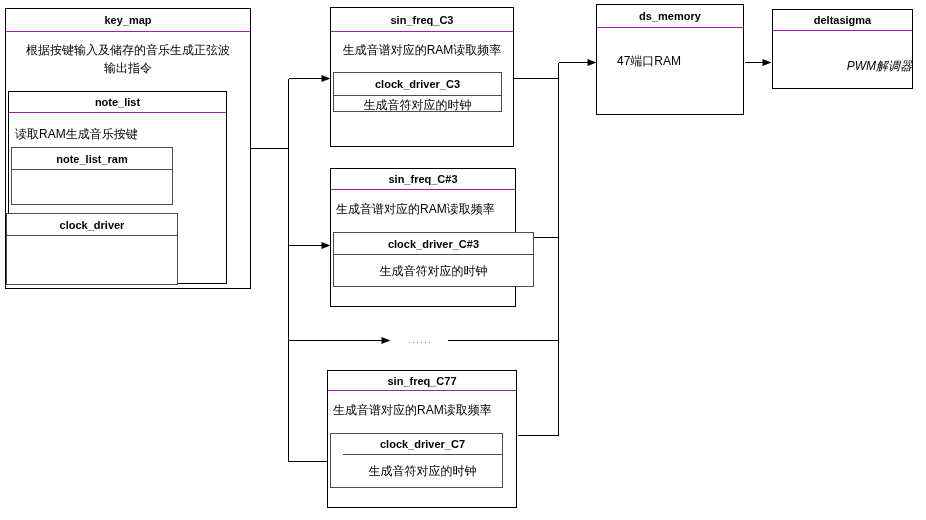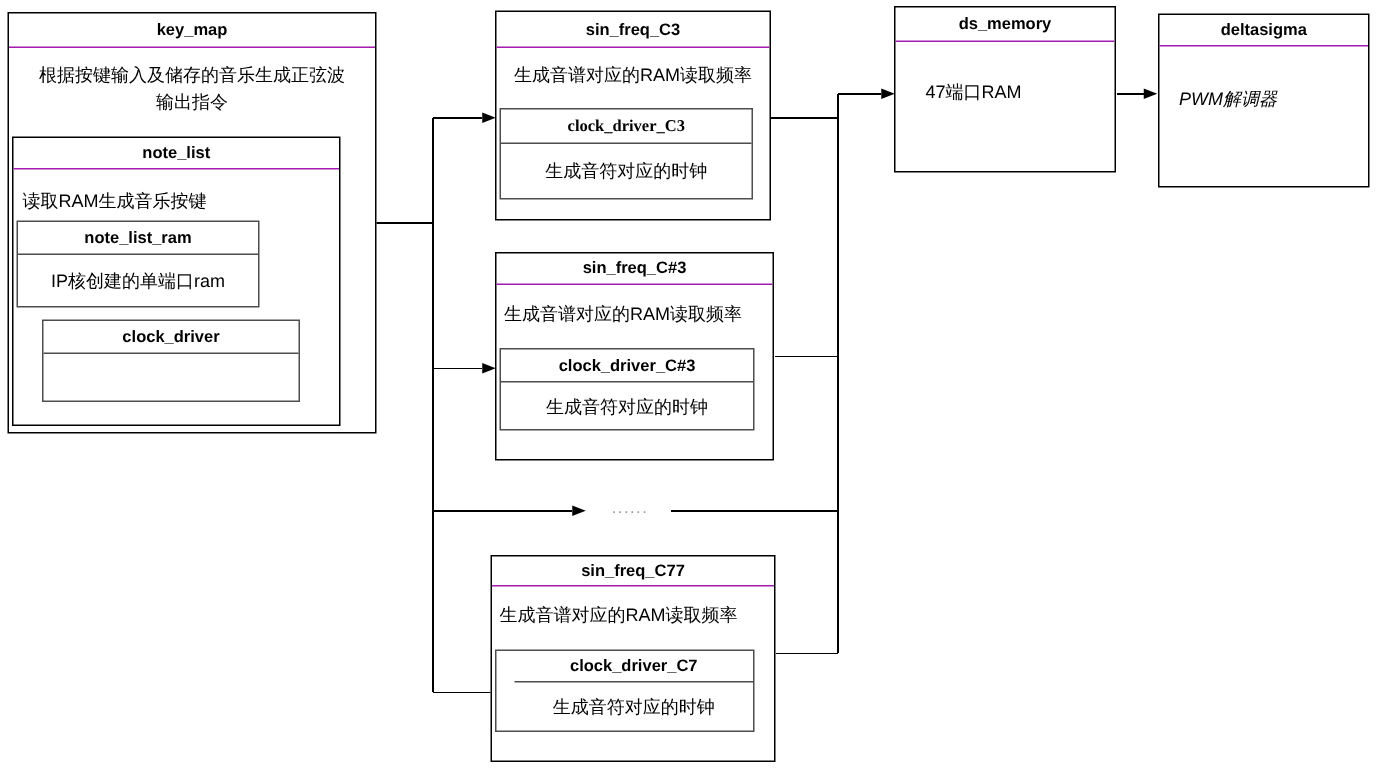--- a/index.html
+++ b/index.html
@@ -64,62 +64,61 @@
     <div class="body center-h" style="padding:9px 18px 0;">根据按键输入及储存的音乐生成正弦波输出指令</div>
   </div>
 
   <div class="box" style="left:8px;top:91px;width:219px;height:193px;">
     <div class="title" style="height:20px;">note_list</div>
     <div class="body" style="padding:12px 6px 0;">读取RAM生成音乐按键</div>
   </div>
 
   <div class="box sub" style="left:11px;top:147px;width:162px;height:58px;">
     <div class="title" style="height:21px;">note_list_ram</div>
-    <div class="body center-both">IP核创建的单端口ram</div>
   </div>
 
-  <div class="box sub" style="left:28px;top:213px;width:172px;height:55px;">
+  <div class="box sub" style="left:6px;top:213px;width:172px;height:72px;">
     <div class="title" style="height:21px;">clock_driver</div>
   </div>
 
   <div class="box" style="left:330px;top:7px;width:184px;height:140px;">
     <div class="title" style="height:23px;">sin_freq_C3</div>
     <div class="body center-h" style="padding:9px 4px 0;">生成音谱对应的RAM读取频率</div>
   </div>
 
-  <div class="box sub" style="left:333px;top:72px;width:169px;height:61px;font-family:Liberation Serif, serif;">
+  <div class="box sub" style="left:333px;top:72px;width:169px;height:40px;">
     <div class="title" style="height:22px;">clock_driver_C3</div>
     <div class="body center-both">生成音符对应的时钟</div>
   </div>
 
   <div class="box" style="left:330px;top:168px;width:186px;height:139px;">
     <div class="title" style="height:20px;">sin_freq_C#3</div>
     <div class="body" style="padding:10px 5px 0;">生成音谱对应的RAM读取频率</div>
   </div>
 
-  <div class="box sub" style="left:333px;top:232px;width:170px;height:55px;">
+  <div class="box sub" style="left:333px;top:232px;width:201px;height:55px;">
     <div class="title" style="height:21px;">clock_driver_C#3</div>
     <div class="body center-both">生成音符对应的时钟</div>
   </div>
 
   <div class="box" style="left:327px;top:370px;width:190px;height:138px;">
     <div class="title" style="height:19px;">sin_freq_C77</div>
     <div class="body" style="padding:10px 5px 0;">生成音谱对应的RAM读取频率</div>
   </div>
 
   <div class="box sub" style="left:330px;top:433px;width:173px;height:55px;padding-left:12px;">
     <div class="title" style="height:20px;">clock_driver_C7</div>
     <div class="body center-both">生成音符对应的时钟</div>
   </div>
 
   <div class="box" style="left:596px;top:4px;width:148px;height:111px;">
     <div class="title" style="height:22px;">ds_memory</div>
     <div class="body" style="padding:24px 0 0 20px;">47端口RAM</div>
   </div>
 
-  <div class="box" style="left:772px;top:9px;width:141px;height:116px;">
+  <div class="box" style="left:772px;top:9px;width:141px;height:80px;text-align:right;">
     <div class="title" style="height:20px;">deltasigma</div>
     <div class="body" style="padding:26px 0 0 13px;font-style:italic;">PWM解调器</div>
   </div>
 
   <div id="dots">......</div>
 
 </div>
 
 </body></html>

